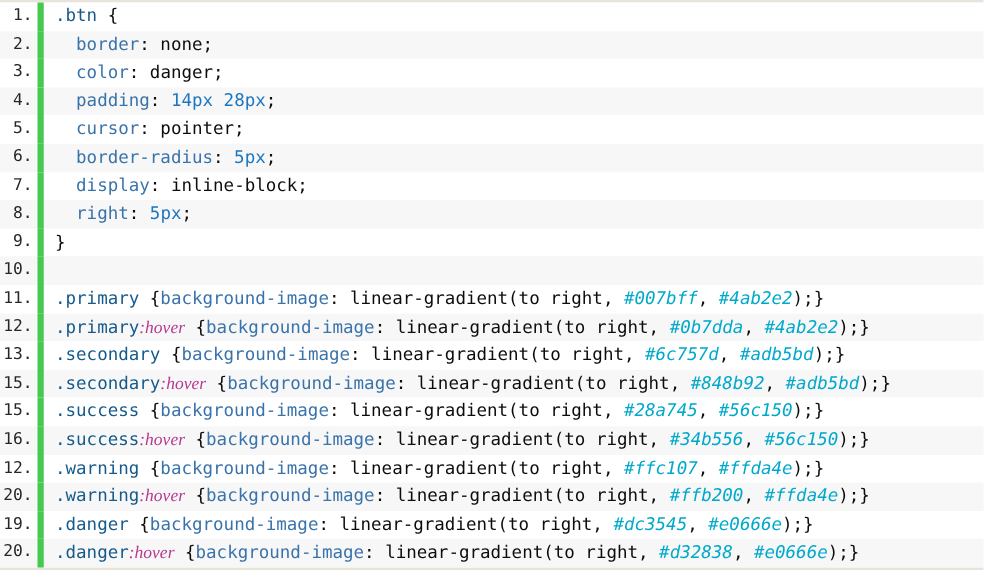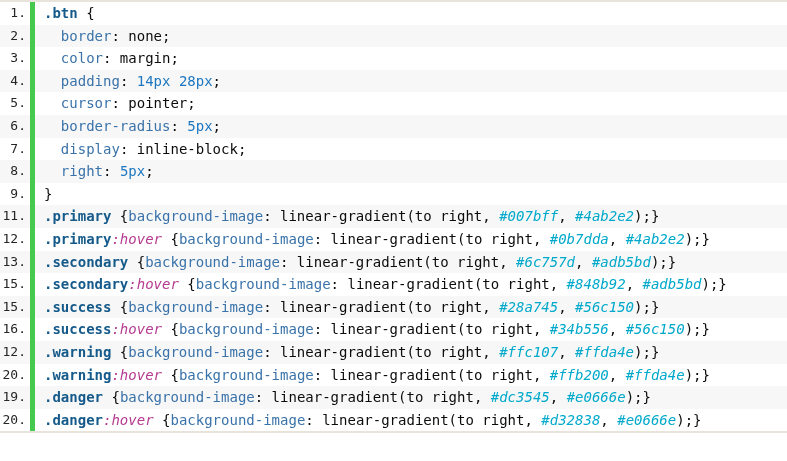--- a/index.html
+++ b/index.html
@@ -19,22 +19,22 @@
   }
   .code-row{display:flex;height:22.6px;line-height:22.6px;background:#fff;}
   .code-row:nth-child(even){background:var(--stripe);}
   .gutter{
     flex:none;width:30px;padding-right:4px;text-align:right;
     font-size:13px;color:var(--gutter);
   }
   .green-bar{flex:none;width:5px;align-self:stretch;background:var(--green);}
   .code-text{flex:1;padding-left:9px;white-space:pre;font-size:14px;color:var(--plain);overflow:hidden;}
   .tok-plain{color:var(--plain);}
-  .tok-sel{color:var(--sel);font-weight:bold;}
-  .tok-pseudo{color:var(--pseudo);font-style:italic;}
+  .tok-sel{color:var(--sel);font-weight:normal;}
+  .tok-pseudo{color:var(--pseudo);font-style:italic;font-family:Liberation Serif, serif;}
   .tok-prop{color:var(--prop);text-underline-offset:2px;}
   .tok-num{color:var(--num);}
   .tok-hex{color:var(--hex);font-style:italic;}
 </style>
 </head>
 <body>
 
 <div class="code-block">
     <div class="code-row">
       <span class="gutter">1.</span>
@@ -42,21 +42,21 @@
       <span class="code-text"><span class="tok-sel">.btn</span><span class="tok-plain"> {</span></span>
     </div>
     <div class="code-row">
       <span class="gutter">2.</span>
       <span class="green-bar"></span>
       <span class="code-text"><span class="tok-plain">  </span><span class="tok-prop">border</span><span class="tok-plain">: none;</span></span>
     </div>
     <div class="code-row">
       <span class="gutter">3.</span>
       <span class="green-bar"></span>
-      <span class="code-text"><span class="tok-plain">  </span><span class="tok-prop">color</span><span class="tok-plain">: margin;</span></span>
+      <span class="code-text"><span class="tok-plain">  </span><span class="tok-prop">color</span><span class="tok-plain">: danger;</span></span>
     </div>
     <div class="code-row">
       <span class="gutter">4.</span>
       <span class="green-bar"></span>
       <span class="code-text"><span class="tok-plain">  </span><span class="tok-prop">padding</span><span class="tok-plain">: </span><span class="tok-num">14px 28px</span><span class="tok-plain">;</span></span>
     </div>
     <div class="code-row">
       <span class="gutter">5.</span>
       <span class="green-bar"></span>
       <span class="code-text"><span class="tok-plain">  </span><span class="tok-prop">cursor</span><span class="tok-plain">: pointer;</span></span>
@@ -73,20 +73,25 @@
     </div>
     <div class="code-row">
       <span class="gutter">8.</span>
       <span class="green-bar"></span>
       <span class="code-text"><span class="tok-plain">  </span><span class="tok-prop">right</span><span class="tok-plain">: </span><span class="tok-num">5px</span><span class="tok-plain">;</span></span>
     </div>
     <div class="code-row">
       <span class="gutter">9.</span>
       <span class="green-bar"></span>
       <span class="code-text"><span class="tok-plain">}</span></span>
+    </div>
+    <div class="code-row">
+      <span class="gutter">10.</span>
+      <span class="green-bar"></span>
+      <span class="code-text"></span>
     </div>
     <div class="code-row">
       <span class="gutter">11.</span>
       <span class="green-bar"></span>
       <span class="code-text"><span class="tok-sel">.primary</span><span class="tok-plain"> {</span><span class="tok-prop">background-image</span><span class="tok-plain">: linear-gradient(to right, </span><span class="tok-hex">#007bff</span><span class="tok-plain">, </span><span class="tok-hex">#4ab2e2</span><span class="tok-plain">);}</span></span>
     </div>
     <div class="code-row">
       <span class="gutter">12.</span>
       <span class="green-bar"></span>
       <span class="code-text"><span class="tok-sel">.primary</span><span class="tok-pseudo">:hover</span><span class="tok-plain"> {</span><span class="tok-prop">background-image</span><span class="tok-plain">: linear-gradient(to right, </span><span class="tok-hex">#0b7dda</span><span class="tok-plain">, </span><span class="tok-hex">#4ab2e2</span><span class="tok-plain">);}</span></span>

